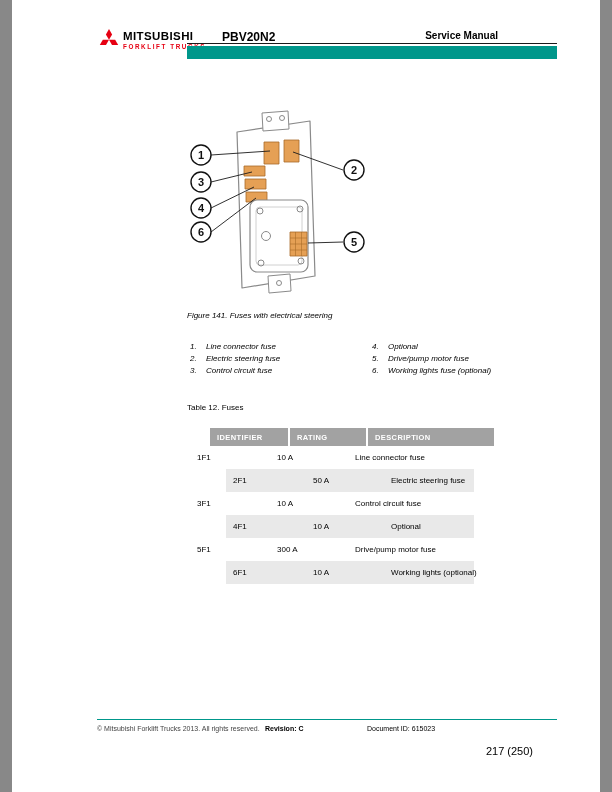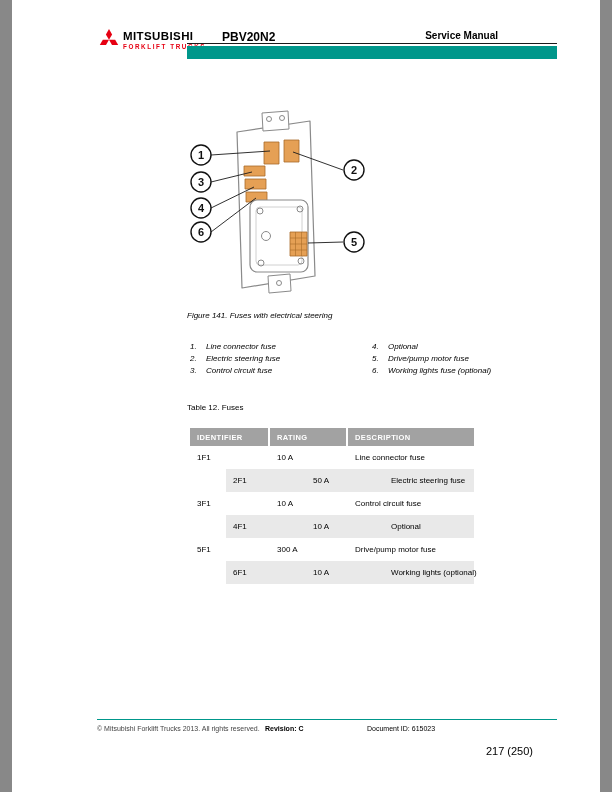--- a/index.html
+++ b/index.html
@@ -31,21 +31,21 @@
 
   .legend { position:absolute; left:178px; top:342px; width:370px; height:40px; font-size:8px; font-style:italic; }
   .legend-col { position:absolute; top:0; }
   .legend-col.right { left:182px; }
   .legend-item { display:flex; height:12px; align-items:flex-start; }
   .legend-num { width:16px; flex:0 0 16px; }
 
   
   .tbl-caption { position:absolute; left:175px; top:403px; font-size:8px; }
   .tbl { position:absolute; left:178px; top:428px; width:284px; }
-  .tbl-header { display:grid; grid-template-columns:78px 76px 126px; column-gap:2px; }
+  .tbl-header { display:grid; grid-template-columns:78px 76px 126px; column-gap:2px;margin-left:20px; }
   .hcell { background:#A2A2A2; color:#fff; font-size:7.5px; font-weight:bold;
            letter-spacing:0.4px; padding:5px 0 4px 7px; }
   .tbl-row { display:grid; grid-template-columns:80px 78px 126px; height:23px;
              align-items:center; font-size:8px; }
   .tbl-row > span { padding-left:7px; }
   .tbl-row.alt { background:#E9E9E9;margin-left:36px; }
 
   
   .ftr-rule { position:absolute; left:85px; top:719px; width:460px; height:1px; background:#00978B; }
   .ftr-copy { position:absolute; left:85px;  top:725px; font-size:7px; color:#444; }

